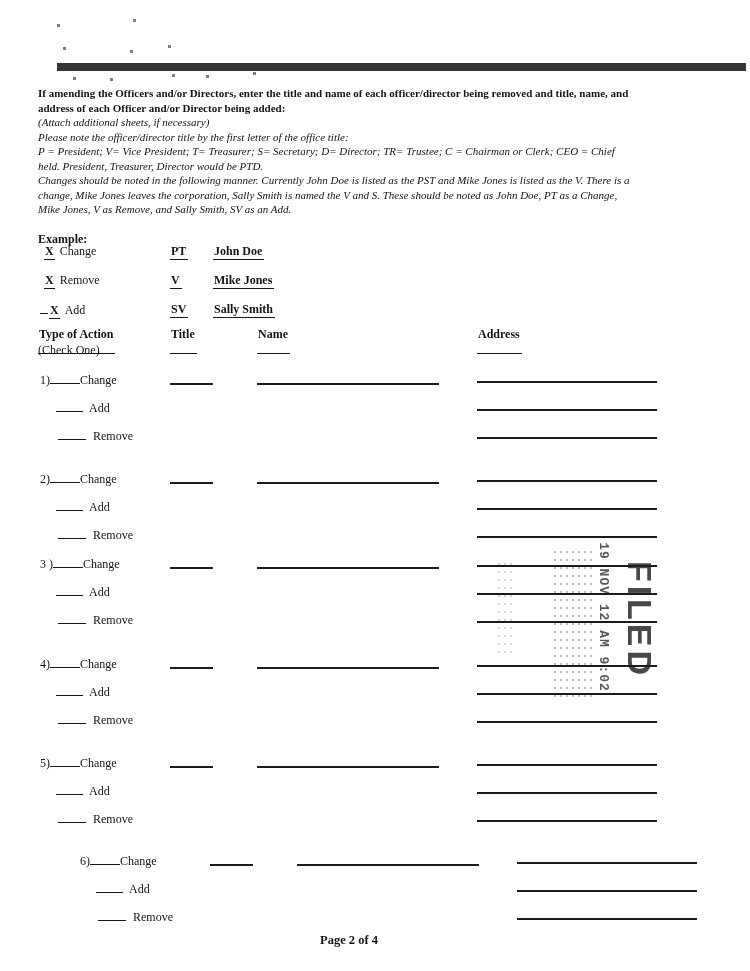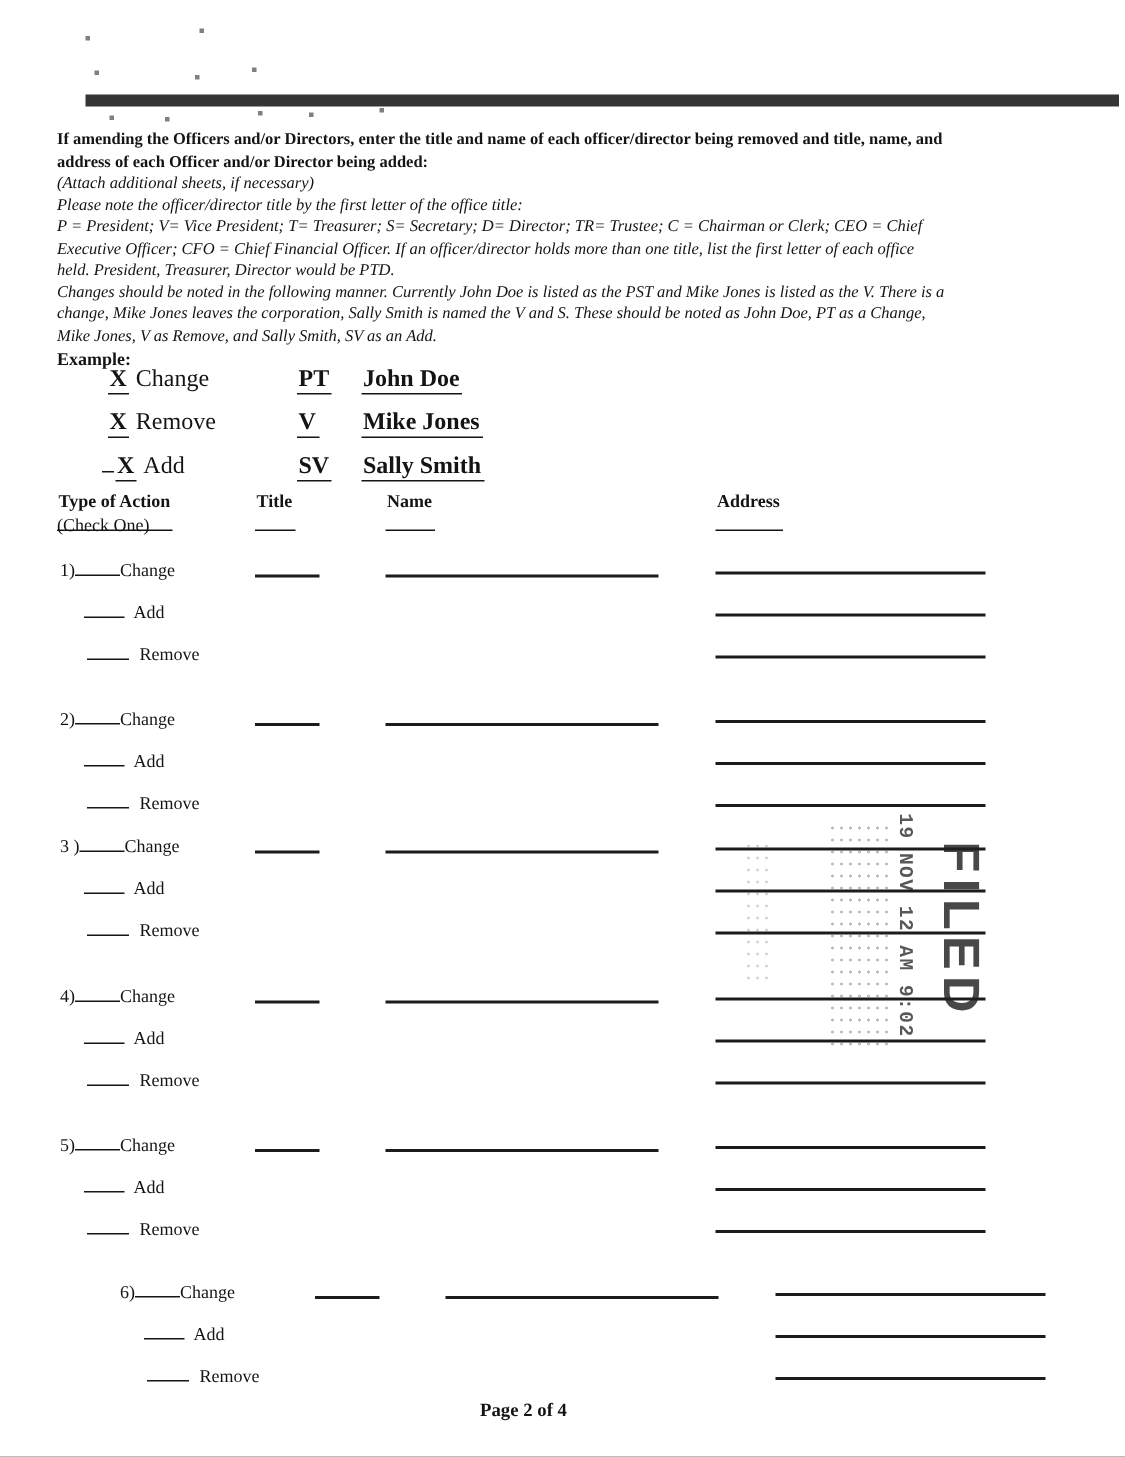--- a/index.html
+++ b/index.html
@@ -18,21 +18,21 @@
   }
   .speck{position:absolute;width:3px;height:3px;background:#3a3a3a;opacity:.65;}
   
   .instr{position:absolute;left:38px;top:86px;width:690px;font-size:11px;line-height:14.55px;}
   .instr-line{white-space:nowrap;}
   .instr-line.bold{font-weight:bold;}
   .instr-line.italic{font-style:italic;}
   .bold{font-weight:bold;}
   
   .ex-label{position:absolute;left:38px;top:232px;font-size:12px;font-weight:bold;}
-  .ex-row{position:absolute;left:0;top:0;width:622px;height:16px;font-size:16px;margin-left:28px;}
+  .ex-row{position:absolute;left:0;top:0;width:622px;height:16px;font-size:12px;}
   .ex-check-cell{position:absolute;left:44px;white-space:nowrap;}
   .ex-title{position:absolute;left:170px;font-weight:bold;}
   .ex-name{position:absolute;left:213px;font-weight:bold;}
   .und{border-bottom:1.6px solid #151515;padding:0 2px 1px 1px;}
   .lead-blank{display:inline-block;width:8px;border-bottom:1.6px solid #151515;height:11px;margin-right:1px;}
   .x-mark{font-weight:bold;border-bottom:1.6px solid #151515;padding:0 1px 1px 1px;margin-right:5px;}
   
   .col-head{position:absolute;font-size:12px;font-weight:bold;white-space:nowrap;}
   .col-head .und{padding-bottom:12px;}
   .check-one{position:absolute;left:38px;top:343px;font-size:12px;}
@@ -91,21 +91,20 @@
   <div class="speck" style="left:172px;top:74px;"></div>
   <div class="speck" style="left:206px;top:75px;"></div>
   <div class="speck" style="left:253px;top:72px;"></div>
 
   <div class="instr">
       <div class="instr-line bold">If amending the Officers and/or Directors, enter the title and name of each officer/director being removed and title, name, and</div>
       <div class="instr-line bold">address of each Officer and/or Director being added:</div>
       <div class="instr-line italic">(Attach additional sheets, if necessary)</div>
       <div class="instr-line italic">Please note the officer/director title by the first letter of the office title:</div>
       <div class="instr-line italic">P = President; V= Vice President; T= Treasurer; S= Secretary; D= Director; TR= Trustee; C = Chairman or Clerk; CEO = Chief</div>
-      <div class="instr-line italic">Executive Officer; CFO = Chief Financial Officer. If an officer/director holds more than one title, list the first letter of each office</div>
       <div class="instr-line italic">held. President, Treasurer, Director would be PTD.</div>
       <div class="instr-line italic">Changes should be noted in the following manner. Currently John Doe is listed as the PST and Mike Jones is listed as the V. There is a</div>
       <div class="instr-line italic">change, Mike Jones leaves the corporation, Sally Smith is named the V and S. These should be noted as John Doe, PT as a Change,</div>
       <div class="instr-line italic">Mike Jones, V as Remove, and Sally Smith, SV as an Add.</div>
     </div>
 
   <div class="ex-label">Example:</div>
 
   <div class="ex-row" style="top:244px;">
     <span class="ex-check-cell"><span class="x-mark">X</span><span>Change</span></span>

